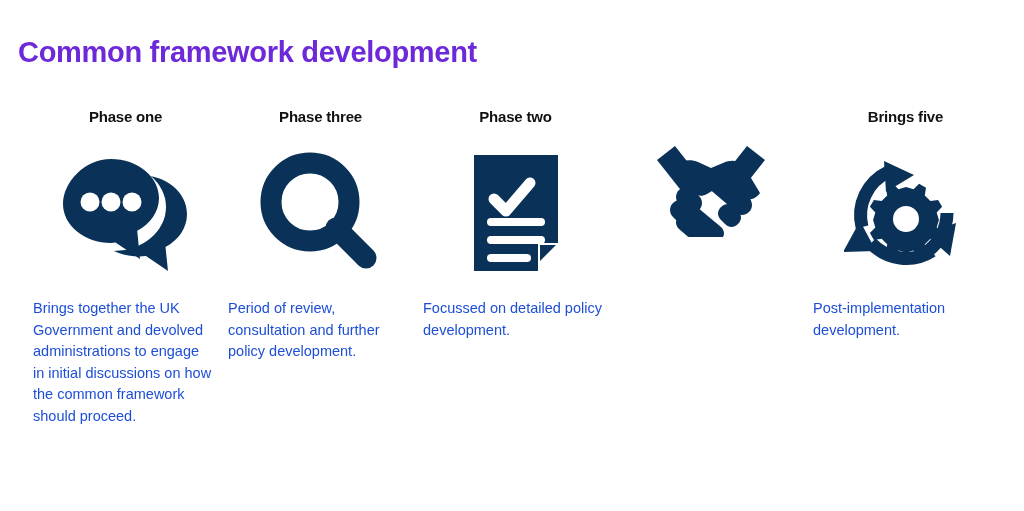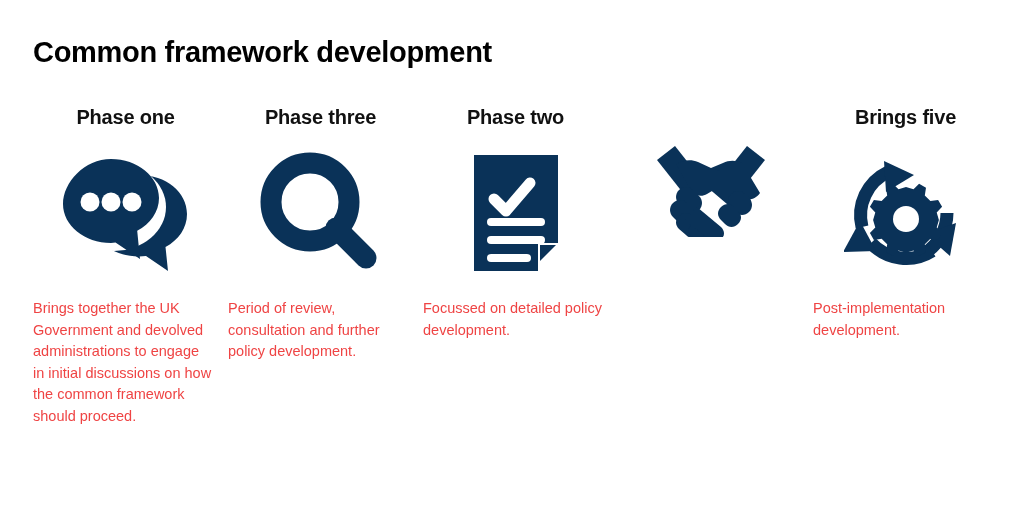--- a/index.html
+++ b/index.html
@@ -11,26 +11,26 @@
     width: 1024px;
     height: 511px;
     font-family: "Liberation Sans", sans-serif;
     color: #1a1a1a;
     overflow: hidden;
     position: relative;
   }
 
   #page-title {
     position: absolute;
-    left: 33px;
+    left: 18px;
     top: 36px;
     font-size: 29px;
     font-weight: bold;
     letter-spacing: -0.3px;
-    color: #000000;
+    color: #6d28d9;
     white-space: nowrap;
   }
 
   #phases {
     position: absolute;
     left: 0;
     top: 104px;
     width: 1024px;
     display: flex;
   }
@@ -38,21 +38,21 @@
   .phase-col {
     width: 195px;
     margin-left: 0;
     display: flex;
     flex-direction: column;
     align-items: center;
   }
   .phase-col.first { margin-left: 28px; }
 
   .phase-heading {
-    font-size: 20px;
+    font-size: 15px;
     font-weight: bold;
     color: #111111;
     letter-spacing: -0.2px;
     text-align: center;
     height: 26px;
     line-height: 26px;
     white-space: nowrap;
   }
 
   .phase-icon {
@@ -66,21 +66,21 @@
   .phase-icon svg { display: block; }
 
   .phase-desc {
     margin-top: 20px;
     width: 186px;
     align-self: flex-start;
     padding-left: 5px;
     box-sizing: border-box;
     font-size: 14.5px;
     line-height: 21.5px;
-    color: #ef4444;
+    color: #1d4ed8;
     text-align: left;
   }
 </style>
 </head>
 <body>
 
 <div id="page-title">Common framework development</div>
 
 <div id="phases">
 

